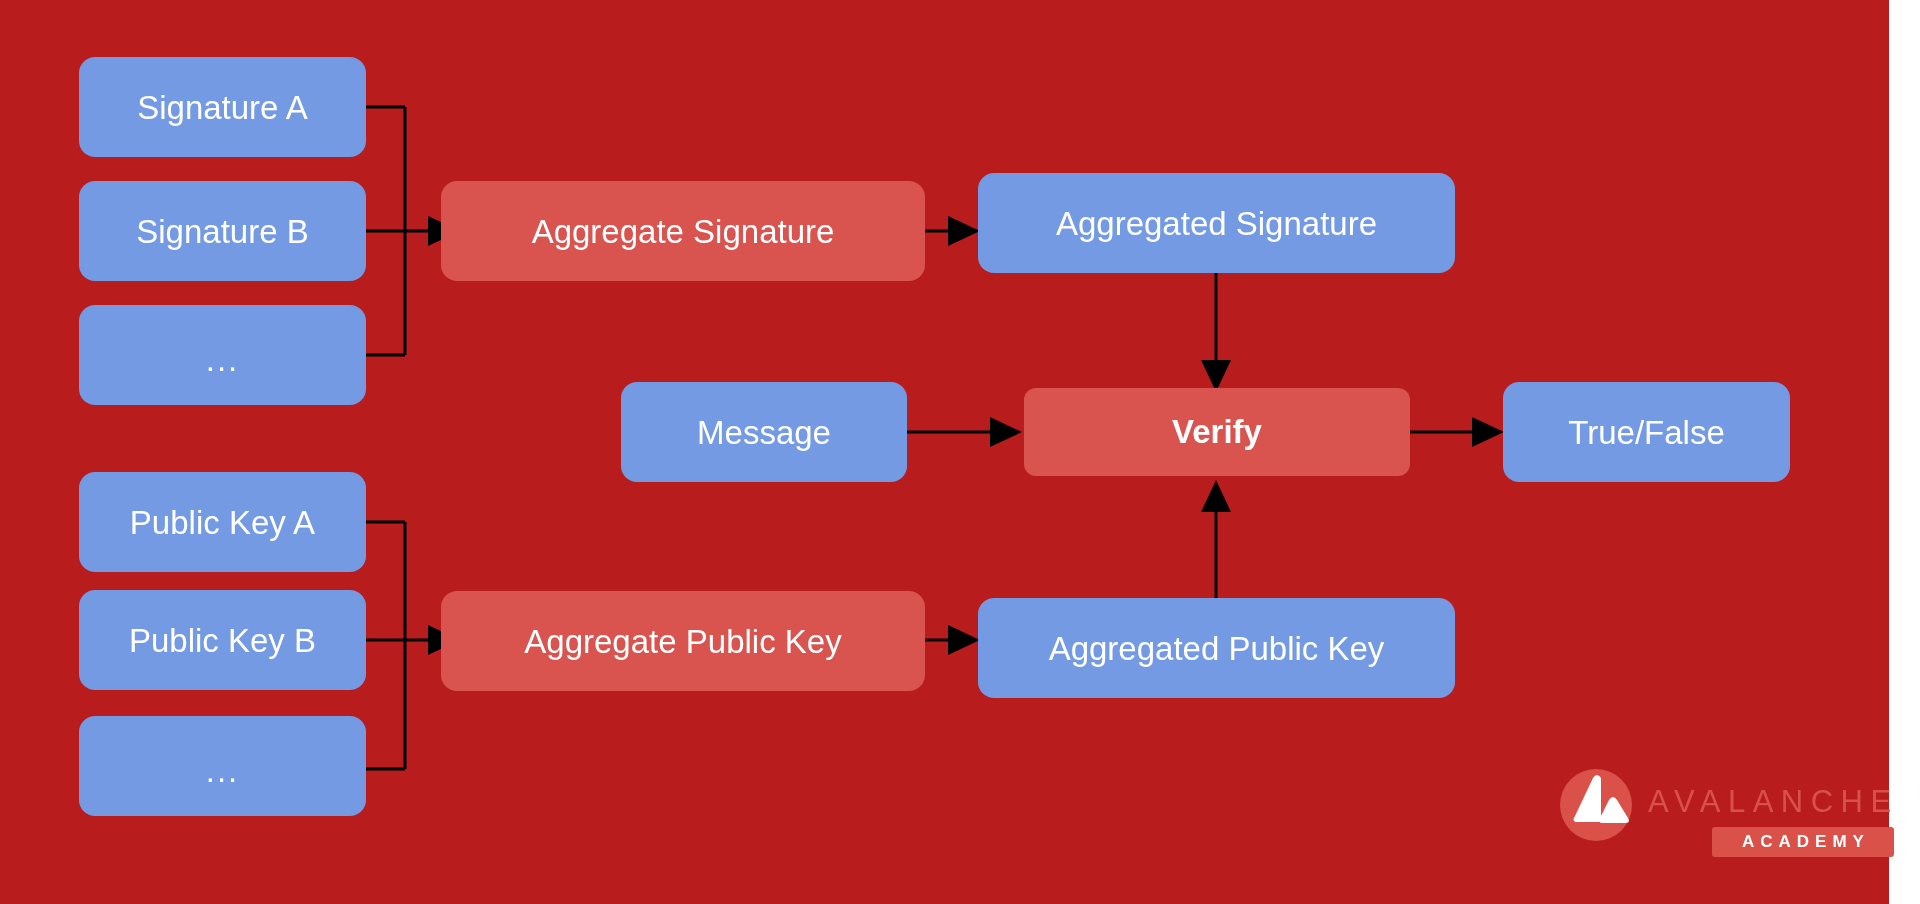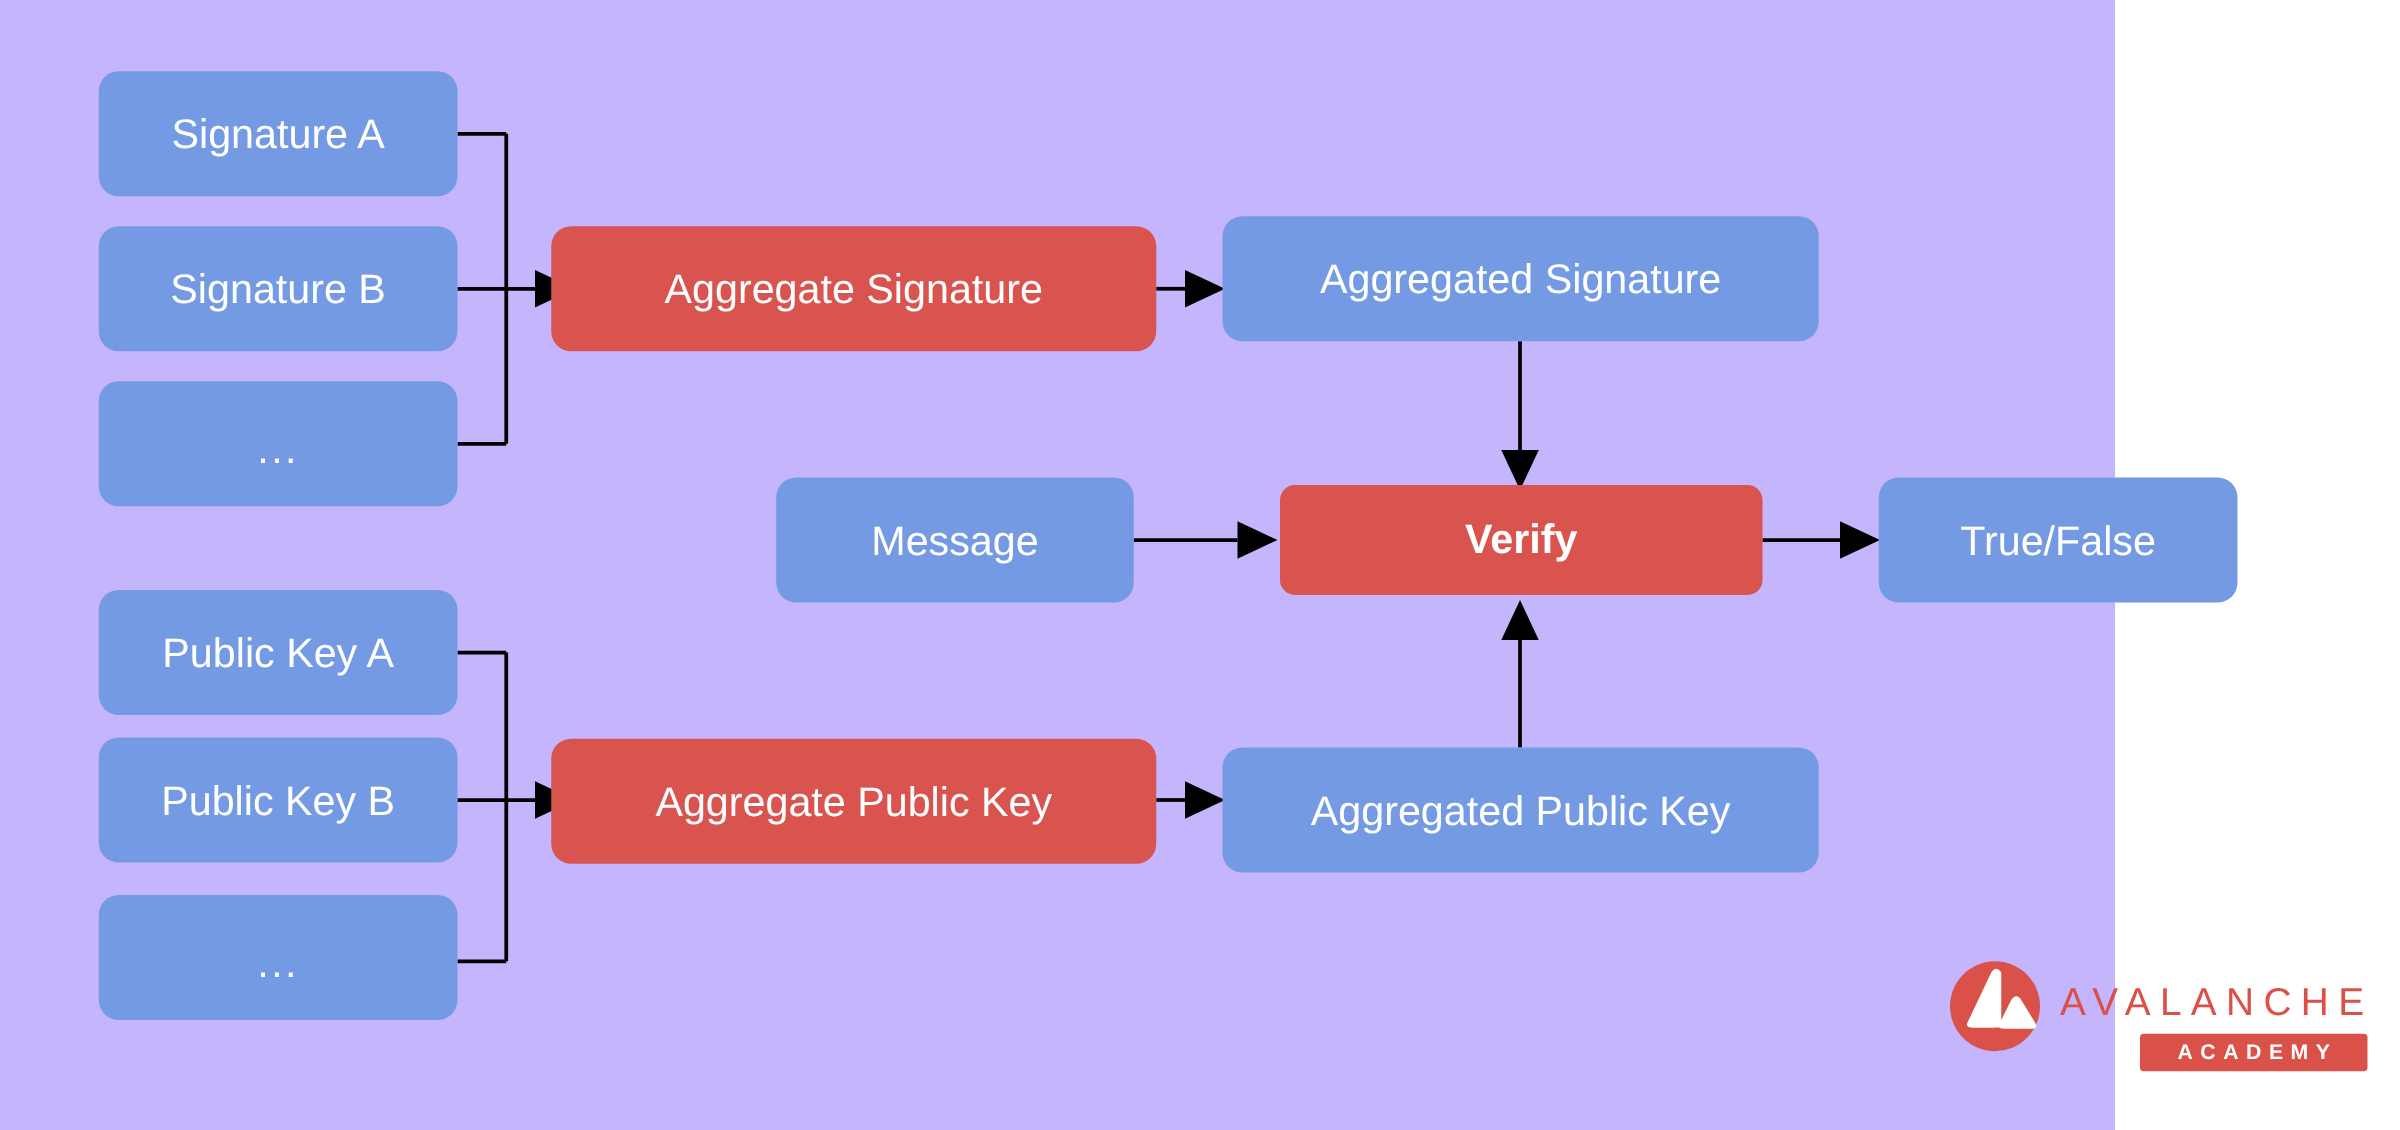--- a/index.html
+++ b/index.html
@@ -9,23 +9,23 @@
     background: #ffffff;
   }
   body {
     width: 1920px;
     height: 904px;
     font-family: "Liberation Sans", sans-serif;
     overflow: hidden;
   }
   #diagram-root {
     position: relative;
-    width: 1692px;
+    width: 1889px;
     height: 904px;
-    background: #c4b5fd;
+    background: #b91c1c;
     text-decoration: underline;
   }
   svg.canvas {
     position: absolute;
     top: 0;
     left: 0;
     width: 1920px;
     height: 904px;
     display: block;
   }

